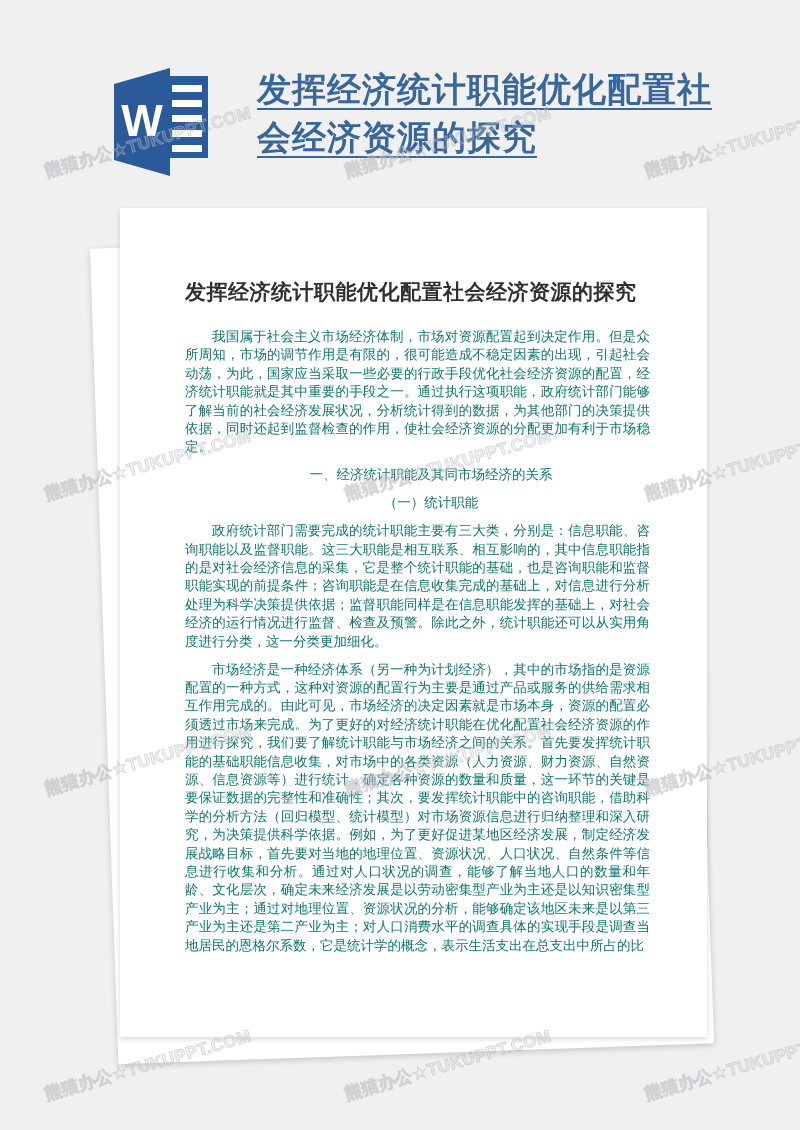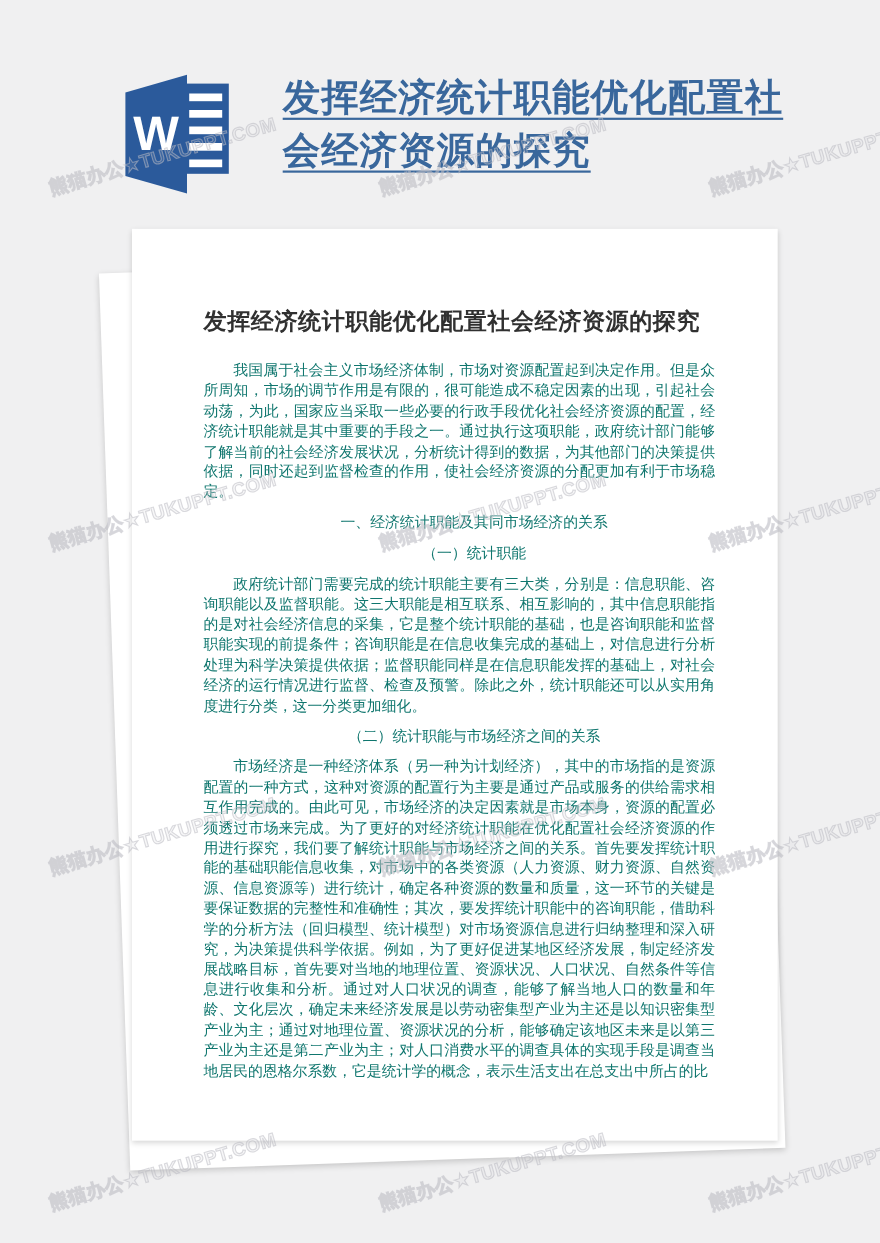--- a/index.html
+++ b/index.html
@@ -75,21 +75,20 @@
   </div>
 
   <div class="paper paper-behind"></div>
 
   <div class="paper paper-main">
     <h1 class="doc-title">发挥经济统计职能优化配置社会经济资源的探究</h1>
     <p class="doc-p">我国属于社会主义市场经济体制，市场对资源配置起到决定作用。但是众所周知，市场的调节作用是有限的，很可能造成不稳定因素的出现，引起社会动荡，为此，国家应当采取一些必要的行政手段优化社会经济资源的配置，经济统计职能就是其中重要的手段之一。通过执行这项职能，政府统计部门能够了解当前的社会经济发展状况，分析统计得到的数据，为其他部门的决策提供依据，同时还起到监督检查的作用，使社会经济资源的分配更加有利于市场稳定。</p>
     <p class="doc-h">一、经济统计职能及其同市场经济的关系</p>
     <p class="doc-h">（一）统计职能</p>
     <p class="doc-p">政府统计部门需要完成的统计职能主要有三大类，分别是：信息职能、咨询职能以及监督职能。这三大职能是相互联系、相互影响的，其中信息职能指的是对社会经济信息的采集，它是整个统计职能的基础，也是咨询职能和监督职能实现的前提条件；咨询职能是在信息收集完成的基础上，对信息进行分析处理为科学决策提供依据；监督职能同样是在信息职能发挥的基础上，对社会经济的运行情况进行监督、检查及预警。除此之外，统计职能还可以从实用角度进行分类，这一分类更加细化。</p>
-    <p class="doc-h">（二）统计职能与市场经济之间的关系</p>
     <p class="doc-p">市场经济是一种经济体系（另一种为计划经济），其中的市场指的是资源配置的一种方式，这种对资源的配置行为主要是通过产品或服务的供给需求相互作用完成的。由此可见，市场经济的决定因素就是市场本身，资源的配置必须透过市场来完成。为了更好的对经济统计职能在优化配置社会经济资源的作用进行探究，我们要了解统计职能与市场经济之间的关系。首先要发挥统计职能的基础职能信息收集，对市场中的各类资源（人力资源、财力资源、自然资源、信息资源等）进行统计，确定各种资源的数量和质量，这一环节的关键是要保证数据的完整性和准确性；其次，要发挥统计职能中的咨询职能，借助科学的分析方法（回归模型、统计模型）对市场资源信息进行归纳整理和深入研究，为决策提供科学依据。例如，为了更好促进某地区经济发展，制定经济发展战略目标，首先要对当地的地理位置、资源状况、人口状况、自然条件等信息进行收集和分析。通过对人口状况的调查，能够了解当地人口的数量和年龄、文化层次，确定未来经济发展是以劳动密集型产业为主还是以知识密集型产业为主；通过对地理位置、资源状况的分析，能够确定该地区未来是以第三产业为主还是第二产业为主；对人口消费水平的调查具体的实现手段是调查当地居民的恩格尔系数，它是统计学的概念，表示生活支出在总支出中所占的比</p>
   </div>
 
   <div class="wm-layer">
     <span class="wm">熊猫办公★TUKUPPT.COM</span>
     <span class="wm">熊猫办公★TUKUPPT.COM</span>
     <span class="wm">熊猫办公★TUKUPPT.COM</span>
     <span class="wm">熊猫办公★TUKUPPT.COM</span>
     <span class="wm">熊猫办公★TUKUPPT.COM</span>
     <span class="wm">熊猫办公★TUKUPPT.COM</span>

